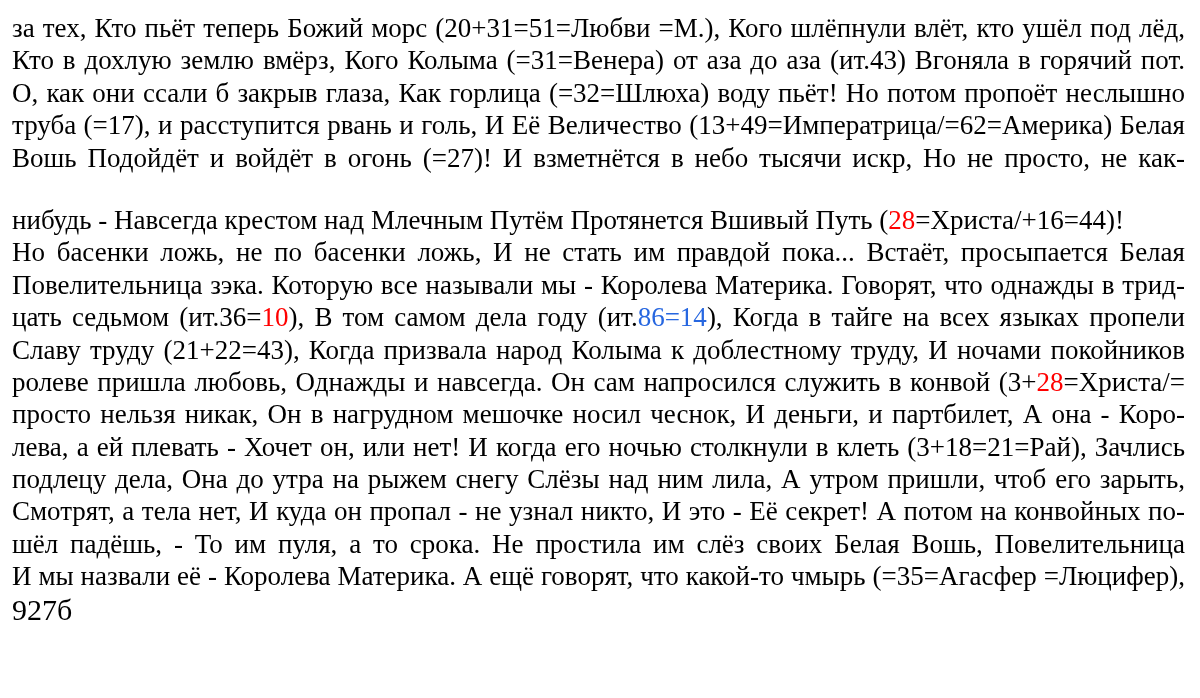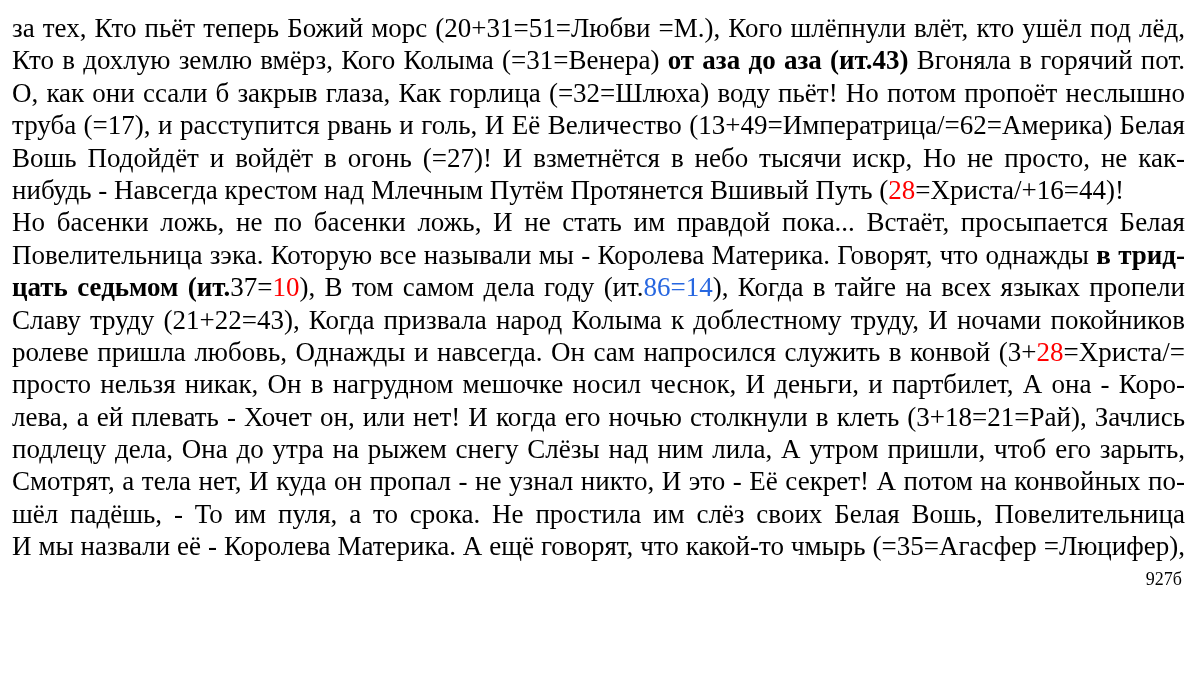--- a/index.html
+++ b/index.html
@@ -24,45 +24,46 @@
     font-size: 27px;
     line-height: 32.4px;
     height: 32.4px;
     overflow: hidden;
     text-align: justify;
     text-align-last: justify;
     white-space: normal;
   }
   .line.no-stretch {
     text-align-last: left;
+    margin-top: 30px;
   }
-  .seg-b  { font-weight: bold; }
+  .seg-b  { font-weight: normal; }
   .seg-r  { color: var(--accent-red, #ff0000); }
   .seg-bl { color: var(--accent-blue, #2767e0); }
   .page-number {
-    font-size: 18px;
+    font-size: 30px;
     line-height: 33px;
-    text-align: right;
+    text-align: left;
     padding-right: 3px;
   }
 </style>
 </head>
 <body style="background: rgb(255, 255, 255); color: rgb(0, 0, 0);">
 
 <div class="page">
   <div>
       <div class="line"><span>за тех, Кто пьёт теперь Божий морс (20+31=51=Любви =М.), Кого шлёпнули влёт, кто ушёл под лёд,</span></div>
       <div class="line"><span>Кто в дохлую землю вмёрз, Кого Колыма (=31=Венера) </span><span class="seg-b">от аза до аза (ит.43)</span><span> Вгоняла в горячий пот.</span></div>
       <div class="line"><span>О, как они ссали б закрыв глаза, Как горлица (=32=Шлюха) воду пьёт! Но потом пропоёт неслышно</span></div>
       <div class="line"><span>труба (=17), и расступится рвань и голь, И Её Величество (13+49=Императрица/=62=Америка) Белая</span></div>
       <div class="line"><span>Вошь Подойдёт и войдёт в огонь (=27)! И взметнётся в небо тысячи искр, Но не просто, не как-</span></div>
       <div class="line no-stretch"><span>нибудь - Навсегда крестом над Млечным Путём Протянется Вшивый Путь (</span><span class="seg-r">28</span><span>=Христа/+16=44)!</span></div>
       <div class="line"><span>Но басенки ложь, не по басенки ложь, И не стать им правдой пока... Встаёт, просыпается Белая Вошь,</span></div>
       <div class="line"><span>Повелительница зэка. Которую все называли мы - Королева Материка. Говорят, что однажды </span><span class="seg-b">в трид-</span></div>
-      <div class="line"><span class="seg-b">цать седьмом (ит.</span><span>37=</span><span class="seg-r">10</span><span>), В том самом дела году (ит.</span><span class="seg-bl">86=14</span><span>), Когда в тайге на всех языках пропели</span></div>
+      <div class="line"><span class="seg-b">цать седьмом (ит.</span><span>36=</span><span class="seg-r">10</span><span>), В том самом дела году (ит.</span><span class="seg-bl">86=14</span><span>), Когда в тайге на всех языках пропели</span></div>
       <div class="line"><span>Славу труду (21+22=43), Когда призвала народ Колыма к доблестному труду, И ночами покойников</span></div>
       <div class="line"><span>ролеве пришла любовь, Однажды и навсегда. Он сам напросился служить в конвой (3+</span><span class="seg-r">28</span><span>=Христа/=</span></div>
       <div class="line"><span>просто нельзя никак, Он в нагрудном мешочке носил чеснок, И деньги, и партбилет, А она - Коро-</span></div>
       <div class="line"><span>лева, а ей плевать - Хочет он, или нет! И когда его ночью столкнули в клеть (3+18=21=Рай), Зачлись</span></div>
       <div class="line"><span>подлецу дела, Она до утра на рыжем снегу Слёзы над ним лила, А утром пришли, чтоб его зарыть,</span></div>
       <div class="line"><span>Смотрят, а тела нет, И куда он пропал - не узнал никто, И это - Её секрет! А потом на конвойных по-</span></div>
       <div class="line"><span>шёл падёшь, - То им пуля, а то срока. Не простила им слёз своих Белая Вошь, Повелительница землю.</span></div>
       <div class="line"><span>И мы назвали её - Королева Материка. А ещё говорят, что какой-то чмырь (=35=Агасфер =Люцифер),</span></div>
     </div>
   <div class="page-number">927б</div>

